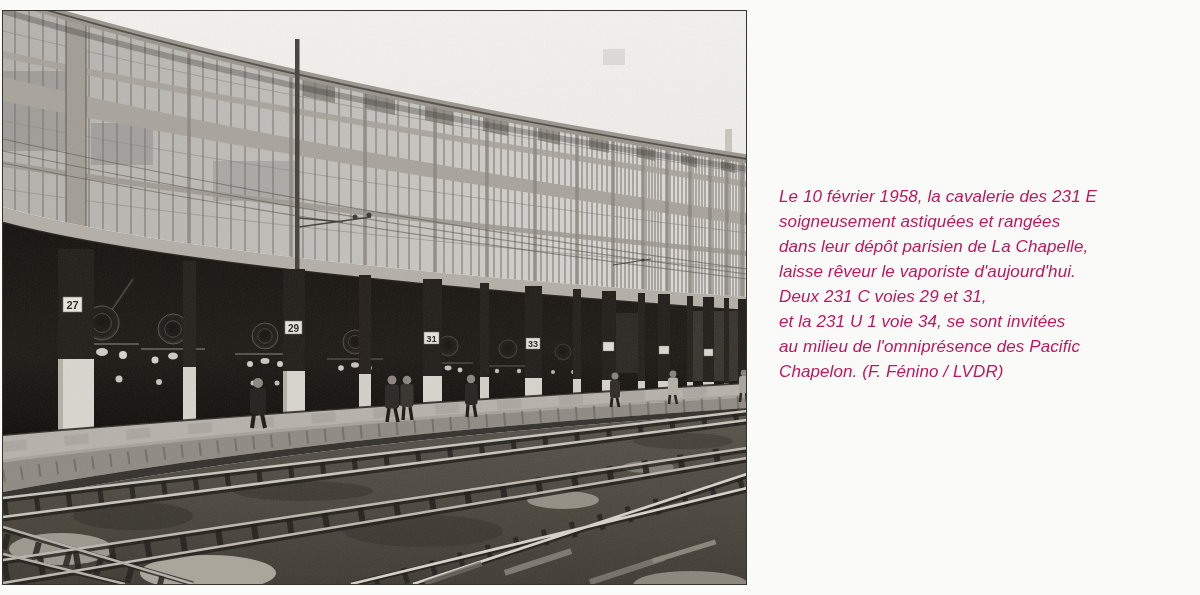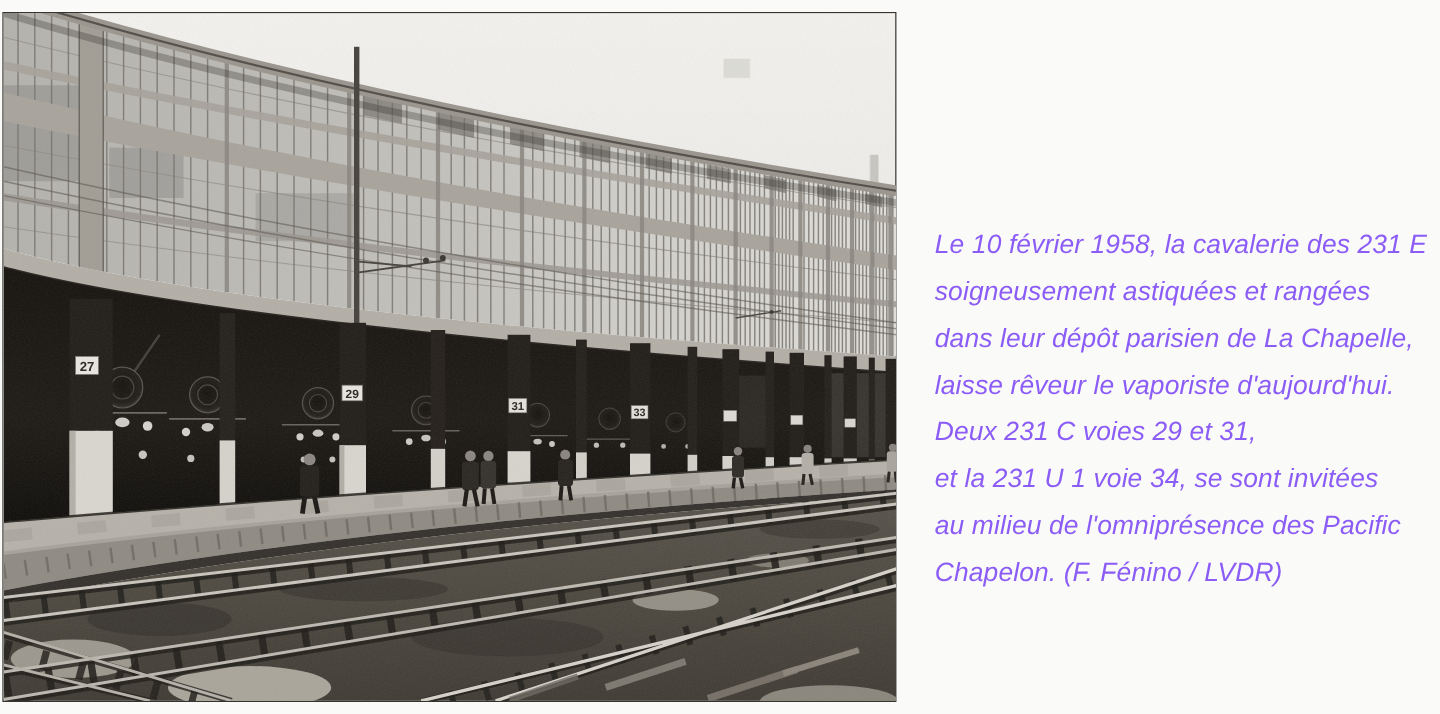--- a/index.html
+++ b/index.html
@@ -2,21 +2,21 @@
 <html><head>
 <meta charset="utf-8">
 <style>
   html,body{margin:0;padding:0;width:1200px;height:595px;overflow:hidden;
     font-family:"Liberation Sans",sans-serif;background:#fafaf8;}
   .page{position:relative;width:1200px;height:595px;background:#fafaf8;}
   .photo-frame{position:absolute;left:2px;top:10px;width:743px;height:573px;
     border:1px solid #37342f;background:#dddcd7;box-sizing:content-box;}
   .photo-frame svg{display:block;width:743px;height:573px;}
   .caption{position:absolute;left:779px;top:184px;width:420px;
-    font-style:italic;font-size:22px;line-height:39px;color:#8b5cf6;
+    font-style:italic;font-size:17px;line-height:25px;color:#be185d;
     white-space:pre-line;letter-spacing:.1px;}
 </style>
 </head>
 <body>
 
 <div class="page">
 
   <figure class="photo-frame" style="margin:0">
   <svg viewBox="0 0 743 573">
     <defs>

